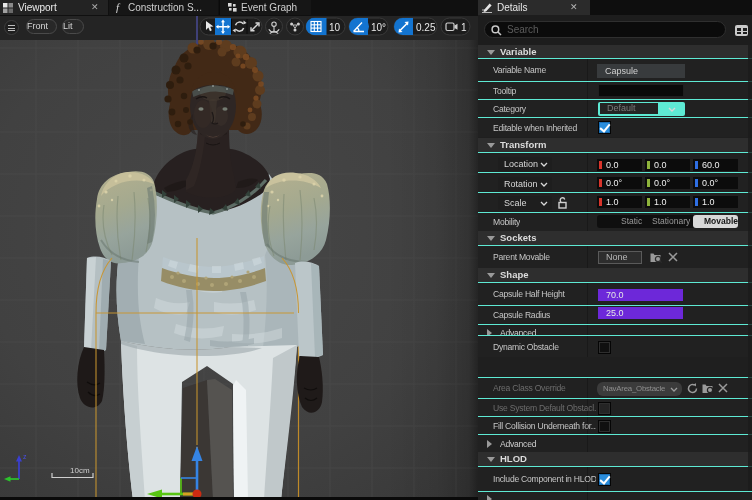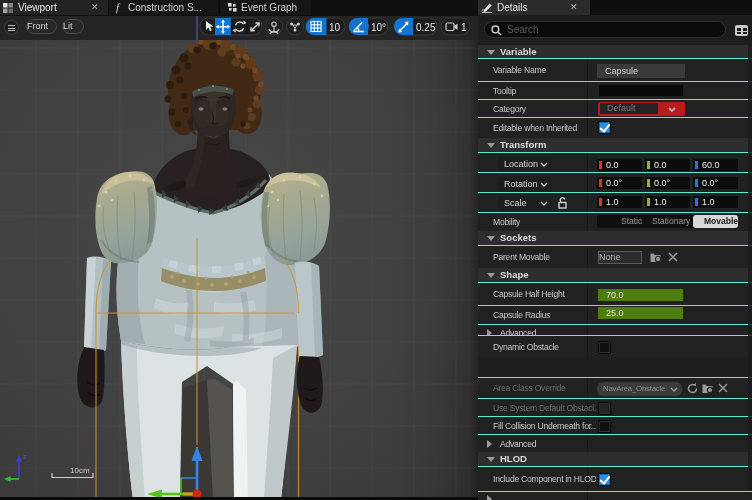--- a/index.html
+++ b/index.html
@@ -14,21 +14,21 @@
 .pill{position:absolute;border:1px solid #4a4a4a;border-radius:8px;background:#282828;color:#d6d6d6;font-size:9px;text-align:left}
 
 #rpanel{left:478px;top:0;width:274px;height:500px;background:#1f1f1f}
 .hdr{position:absolute;left:0;width:274px;background:#2e2e2e;color:#dcdcdc;font-weight:bold;font-size:9.5px}
 .hdr .tri{position:absolute;left:9px;top:50%;margin-top:-2px;width:0;height:0;border-left:4px solid transparent;border-right:4px solid transparent;border-top:5px solid #9a9a9a}
 .hdr .txt{position:absolute;left:22px;top:50%;transform:translateY(-52%)}
 .row{position:absolute;left:0;width:274px;background:#212121;border-top:1px solid #5eead4}
 .row:after{content:"";position:absolute;left:109px;top:0;bottom:0;width:1px;background:rgba(0,0,0,0.22)}
 .lbl{position:absolute;left:15px;top:50%;transform:translateY(-52%);font-size:8.6px;letter-spacing:-0.25px;color:#c6c6c6;white-space:nowrap;max-width:103px;overflow:hidden}
 .lbl.dis{color:#6d6d6d}
-.inp{position:absolute;background:#4d7c0f;color:#e6e6e6;font-size:9px;line-height:12px}
+.inp{position:absolute;background:#6d28d9;color:#e6e6e6;font-size:9px;line-height:12px}
 .cb{position:absolute;width:13px;height:13px;background:#101010;border:1px solid #050505;box-shadow:inset 0 0 0 1px #2e2e2e}
 .cb.on{background:#2a8ddc;box-shadow:inset 0 0 0 1px #1a6eb4}
 .cb.on:after{content:"";position:absolute;left:3px;top:0px;width:4px;height:8px;border:solid #fff;border-width:0 2px 2px 0;transform:rotate(40deg)}
 .numf{position:absolute;width:45px;height:12px;background:#0c0c0c;color:#efefef;font-size:9px;line-height:12px}
 .numf i{position:absolute;left:2px;top:2px;bottom:2px;width:3px}
 .numf span{position:absolute;left:9px;font-style:normal}
 .ddl{position:absolute;background:#1e1e1e;border-radius:3px;color:#d8d8d8;font-size:9px}
 </style>
 </head>
 <body>
@@ -440,21 +440,21 @@
     <div class="row" style="top:58px;height:23px">
         <span class="lbl">Variable Name</span>
       <div class="inp" style="left:119px;top:5px;width:88px;height:14px;background:#383b3d;color:#d0d0d0;line-height:14px"><span style="margin-left:8px">Capsule</span></div>
     </div>
     <div class="row" style="top:81px;height:18px">
         <span class="lbl">Tooltip</span>
       <div class="inp" style="left:120px;top:2px;width:86px;height:13px;background:#0a0a0a;box-shadow:inset 0 0 0 1px #1f1f1f"></div>
     </div>
     <div class="row" style="top:99px;height:18px">
         <span class="lbl">Category</span>
-      <div style="position:absolute;left:120px;top:1.5px;width:87px;height:14px;background:#b91c1c;border-radius:2px">
+      <div style="position:absolute;left:120px;top:1.5px;width:87px;height:14px;background:#5eead4;border-radius:2px">
         <div style="position:absolute;left:2px;top:1.5px;width:58px;height:11px;background:#242424;color:#7a7a7a;font-size:9px;line-height:11px"><span style="margin-left:7px">Default</span></div>
         <svg width="8" height="5" style="position:absolute;left:70px;top:5px" viewBox="0 0 8 5">
             <path d="M1 1 L4 4 L7 1" stroke="#d8d8d8" stroke-width="1.4" fill="none"></path>
           </svg>
       </div>
     </div>
     <div class="row" style="top:117px;height:20px">
         <span class="lbl">Editable when Inherited</span>
       <div class="cb on" style="left:120px;top:3px"></div>
     </div>
@@ -529,21 +529,21 @@
         <div style="position:absolute;left:96px;top:0;width:45px;height:13px;background:#d8d8d8;border-radius:3px;color:#151515;font-weight:bold;text-align:right">Movable</div>
       </div>
     </div>
 
     <div class="hdr" style="top:231px;height:14px">
         <span class="tri"></span>
         <span class="txt">Sockets</span>
       </div>
     <div class="row" style="top:245px;height:23px">
         <span class="lbl">Parent Movable</span>
-      <div style="position:absolute;left:120px;top:5px;width:44px;height:13px;background:#2d2d2d;border:1px solid #5a5a5a;color:#b8b8b8;font-size:9px;line-height:11px"><span style="margin-left:0">None</span></div>
+      <div style="position:absolute;left:120px;top:5px;width:44px;height:13px;background:#2d2d2d;border:1px solid #5a5a5a;color:#b8b8b8;font-size:9px;line-height:11px"><span style="margin-left:7px">None</span></div>
       <svg width="12" height="11" style="position:absolute;left:172px;top:6px" viewBox="0 0 12 11">
         <path d="M0.5 1.5 h3 l1 1.5 h6 v7 h-10 z" fill="#9a9a9a"></path>
           <circle cx="8" cy="7" r="2.6" fill="none" stroke="#2d2d2d" stroke-width="1.2"></circle>
           <line x1="10" y1="9" x2="11.6" y2="10.6" stroke="#2d2d2d" stroke-width="1.2"></line>
       </svg>
       <svg width="10" height="10" style="position:absolute;left:190px;top:6px" viewBox="0 0 10 10">
           <path d="M1 1 L9 9 M9 1 L1 9" stroke="#9a9a9a" stroke-width="1.5"></path>
         </svg>
     </div>
 

